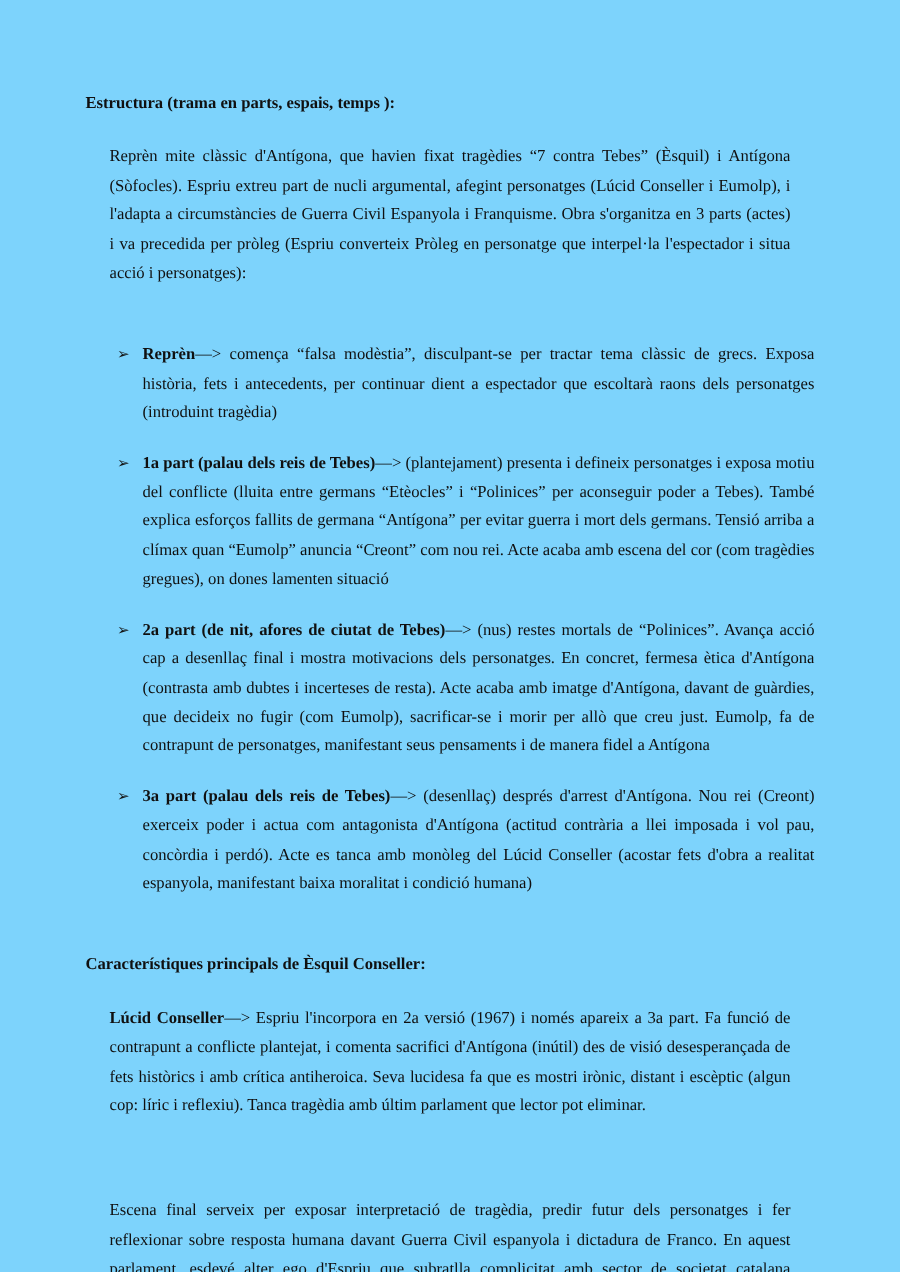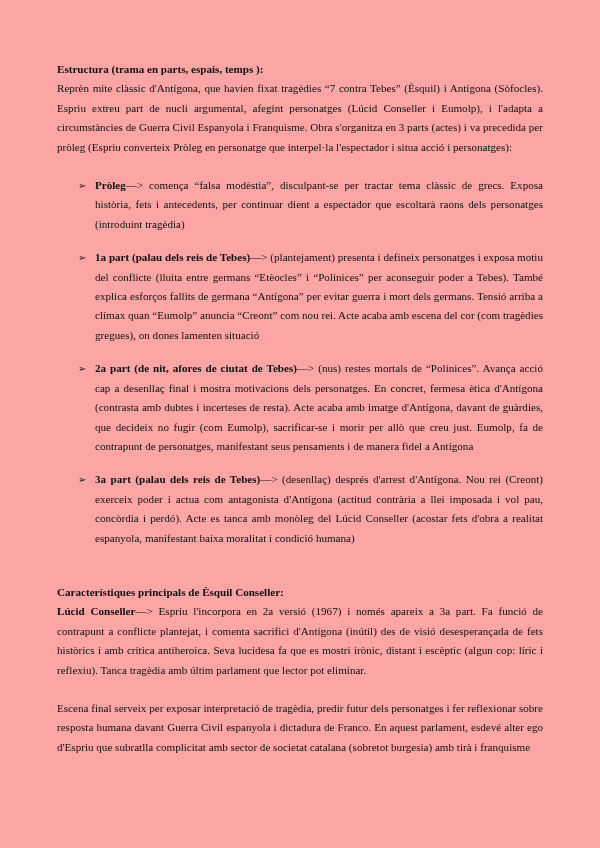--- a/index.html
+++ b/index.html
@@ -12,36 +12,36 @@
     width: 600px;
     height: 848px;
     font-family: "Liberation Serif", "DejaVu Serif", serif;
     color: #101010;
     -webkit-font-smoothing: antialiased;
   }
   .page {
     position: relative;
     width: 600px;
     height: 848px;
-    background: #fca5a5;
+    background: #7dd3fc;
     box-sizing: border-box;
     padding: 60px 57px 0 57px;
     overflow: hidden;
   }
   .doc-body {
     width: 486px;
   }
 
   
   .para {
     font-size: 11.1px;
     line-height: 19.4px;
     text-align: justify;
     text-justify: inter-word;
-    margin: 0;
+    margin: 16px;
     hyphens: none;
   }
   .heading {
     font-size: 11.1px;
     line-height: 19.4px;
     font-weight: bold;
     text-align: left;
     margin: 0;
   }
   .lead-in {
@@ -93,21 +93,21 @@
       <p class="heading">Estructura (trama en parts, espais, temps ):</p>
 
       <p class="para">Reprèn mite clàssic d'Antígona, que havien fixat tragèdies “7 contra Tebes” (Èsquil) i Antígona (Sòfocles). Espriu extreu part de nucli argumental, afegint personatges (Lúcid Conseller i Eumolp), i l'adapta a circumstàncies de Guerra Civil Espanyola i Franquisme. Obra s'organitza en 3 parts (actes) i va precedida per pròleg (Espriu converteix Pròleg en personatge que interpel·la l'espectador i situa acció i personatges):</p>
 
       <div class="block-gap-lg"></div>
 
       <ul class="bullets">
 
         <li class="bullet-item">
           <span class="bullet-marker">➢</span>
-          <span class="bullet-text"><span class="lead-in">Pròleg</span><span class="arrow">—&gt;</span><span> comença “falsa modèstia”, disculpant-se per tractar tema clàssic de grecs. Exposa història, fets i antecedents, per continuar dient a espectador que escoltarà raons dels personatges (introduint tragèdia)</span></span>
+          <span class="bullet-text"><span class="lead-in">Reprèn</span><span class="arrow">—&gt;</span><span> comença “falsa modèstia”, disculpant-se per tractar tema clàssic de grecs. Exposa història, fets i antecedents, per continuar dient a espectador que escoltarà raons dels personatges (introduint tragèdia)</span></span>
         </li>
 
         <li class="bullet-item">
           <span class="bullet-marker">➢</span>
           <span class="bullet-text"><span class="lead-in">1a part (palau dels reis de Tebes)</span><span class="arrow">—&gt;</span><span> (plantejament) presenta i defineix personatges i exposa motiu del conflicte (lluita entre germans “Etèocles” i “Polinices” per aconseguir poder a Tebes). També explica esforços fallits de germana “Antígona” per evitar guerra i mort dels germans. Tensió arriba a clímax quan “Eumolp” anuncia “Creont” com nou rei. Acte acaba amb escena del cor (com tragèdies gregues), on dones lamenten situació</span></span>
         </li>
 
         <li class="bullet-item">
           <span class="bullet-marker">➢</span>
           <span class="bullet-text"><span class="lead-in">2a part (de nit, afores de ciutat de Tebes)</span><span class="arrow">—&gt;</span><span> (nus) restes mortals de “Polinices”. Avança acció cap a desenllaç final i mostra motivacions dels personatges. En concret, fermesa ètica d'Antígona (contrasta amb dubtes i incerteses de resta). Acte acaba amb imatge d'Antígona, davant de guàrdies, que decideix no fugir (com Eumolp), sacrificar-se i morir per allò que creu just. Eumolp, fa de contrapunt de personatges, manifestant seus pensaments i de manera fidel a Antígona</span></span>

